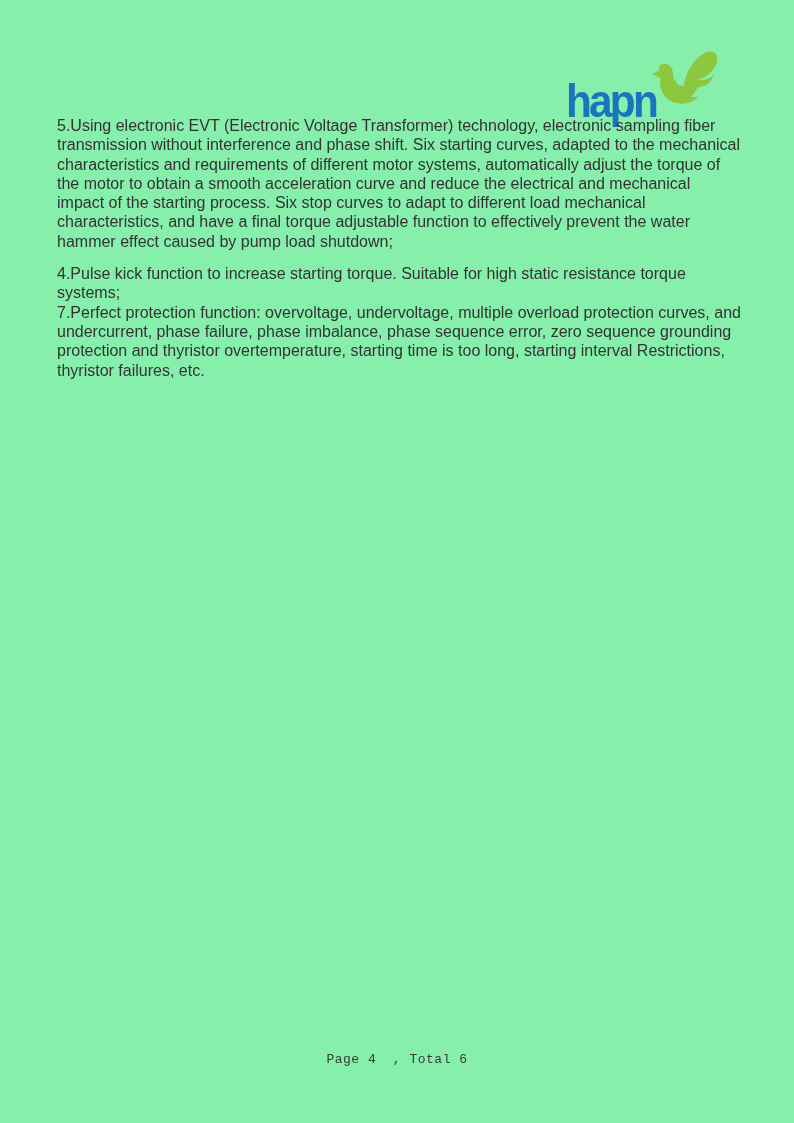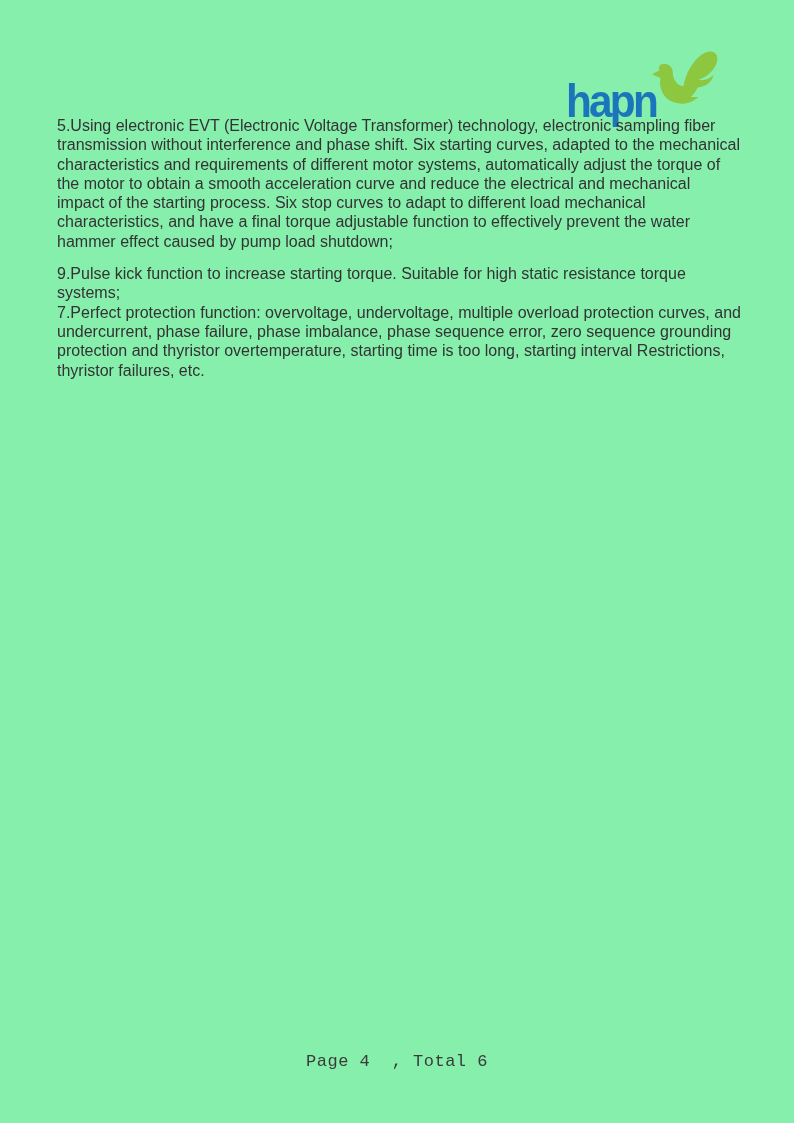--- a/index.html
+++ b/index.html
@@ -50,21 +50,21 @@
   }
   .doc-paragraph { margin: 0; }
   .doc-paragraph.para-gap { margin-top: 13px; }
   .footer {
     position: absolute;
     top: 1052px;
     left: 0;
     width: 100%;
     text-align: center;
     font-family: "Liberation Mono", "DejaVu Sans Mono", monospace;
-    font-size: 17px;
+    font-size: 13px;
     color: #3a3a3a;
     white-space: pre;
     letter-spacing: 0.5px;
   }
 </style>
 </head>
 <body>
 
 <div class="page">
 
@@ -91,19 +91,19 @@
              L51 54
              C45 60 35 63 26 60
              C14 56 9 45 11 34
              Z"></path>
       </svg>
     </span>
   </div>
 
   <div class="content">
     <p class="doc-paragraph">5.Using electronic EVT (Electronic Voltage Transformer) technology, electronic sampling fiber transmission without interference and phase shift. Six starting curves, adapted to the mechanical characteristics and requirements of different motor systems, automatically adjust the torque of the motor to obtain a smooth acceleration curve and reduce the electrical and mechanical impact of the starting process. Six stop curves to adapt to different load mechanical characteristics, and have a final torque adjustable function to effectively prevent the water hammer effect caused by pump load shutdown;</p>
-    <p class="doc-paragraph para-gap">9.Pulse kick function to increase starting torque. Suitable for high static resistance torque systems;</p>
+    <p class="doc-paragraph para-gap">4.Pulse kick function to increase starting torque. Suitable for high static resistance torque systems;</p>
     <p class="doc-paragraph">7.Perfect protection function: overvoltage, undervoltage, multiple overload protection curves, and undercurrent, phase failure, phase imbalance, phase sequence error, zero sequence grounding protection and thyristor overtemperature, starting time is too long, starting interval Restrictions, thyristor failures, etc.</p>
   </div>
 
   <div class="footer">Page 4  , Total 6</div>
 
 </div>
 
 </body></html>

